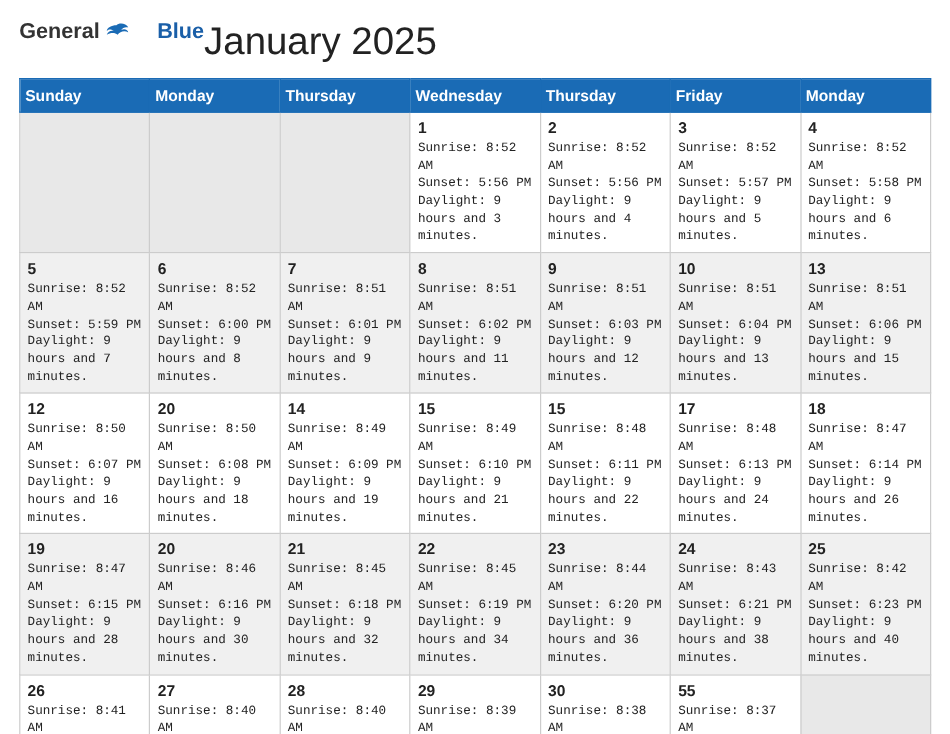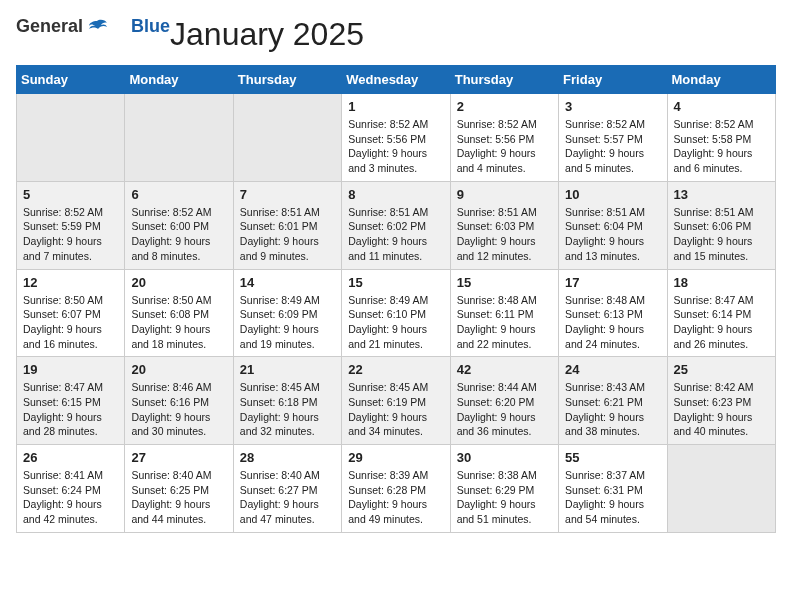--- a/index.html
+++ b/index.html
@@ -88,20 +88,21 @@
     }
     .day-num {
       font-weight: bold;
       font-size: 13px;
       margin-bottom: 3px;
     }
     .day-info {
       font-size: 10.5px;
       line-height: 1.4;
       color: #222;
+      font-family: Liberation Mono, monospace;
     }
     .empty-cell {
       background: #e8e8e8 !important;
     }
   </style>
 </head>
 <body>
 
 <div class="header">
   <div class="logo">
@@ -223,21 +224,21 @@
         </td>
         <td>
           <div class="day-num">21</div>
           <div class="day-info">Sunrise: 8:45 AM<br>Sunset: 6:18 PM<br>Daylight: 9 hours and 32 minutes.</div>
         </td>
         <td>
           <div class="day-num">22</div>
           <div class="day-info">Sunrise: 8:45 AM<br>Sunset: 6:19 PM<br>Daylight: 9 hours and 34 minutes.</div>
         </td>
         <td>
-          <div class="day-num">42</div>
+          <div class="day-num">23</div>
           <div class="day-info">Sunrise: 8:44 AM<br>Sunset: 6:20 PM<br>Daylight: 9 hours and 36 minutes.</div>
         </td>
         <td>
           <div class="day-num">24</div>
           <div class="day-info">Sunrise: 8:43 AM<br>Sunset: 6:21 PM<br>Daylight: 9 hours and 38 minutes.</div>
         </td>
         <td>
           <div class="day-num">25</div>
           <div class="day-info">Sunrise: 8:42 AM<br>Sunset: 6:23 PM<br>Daylight: 9 hours and 40 minutes.</div>
         </td>

